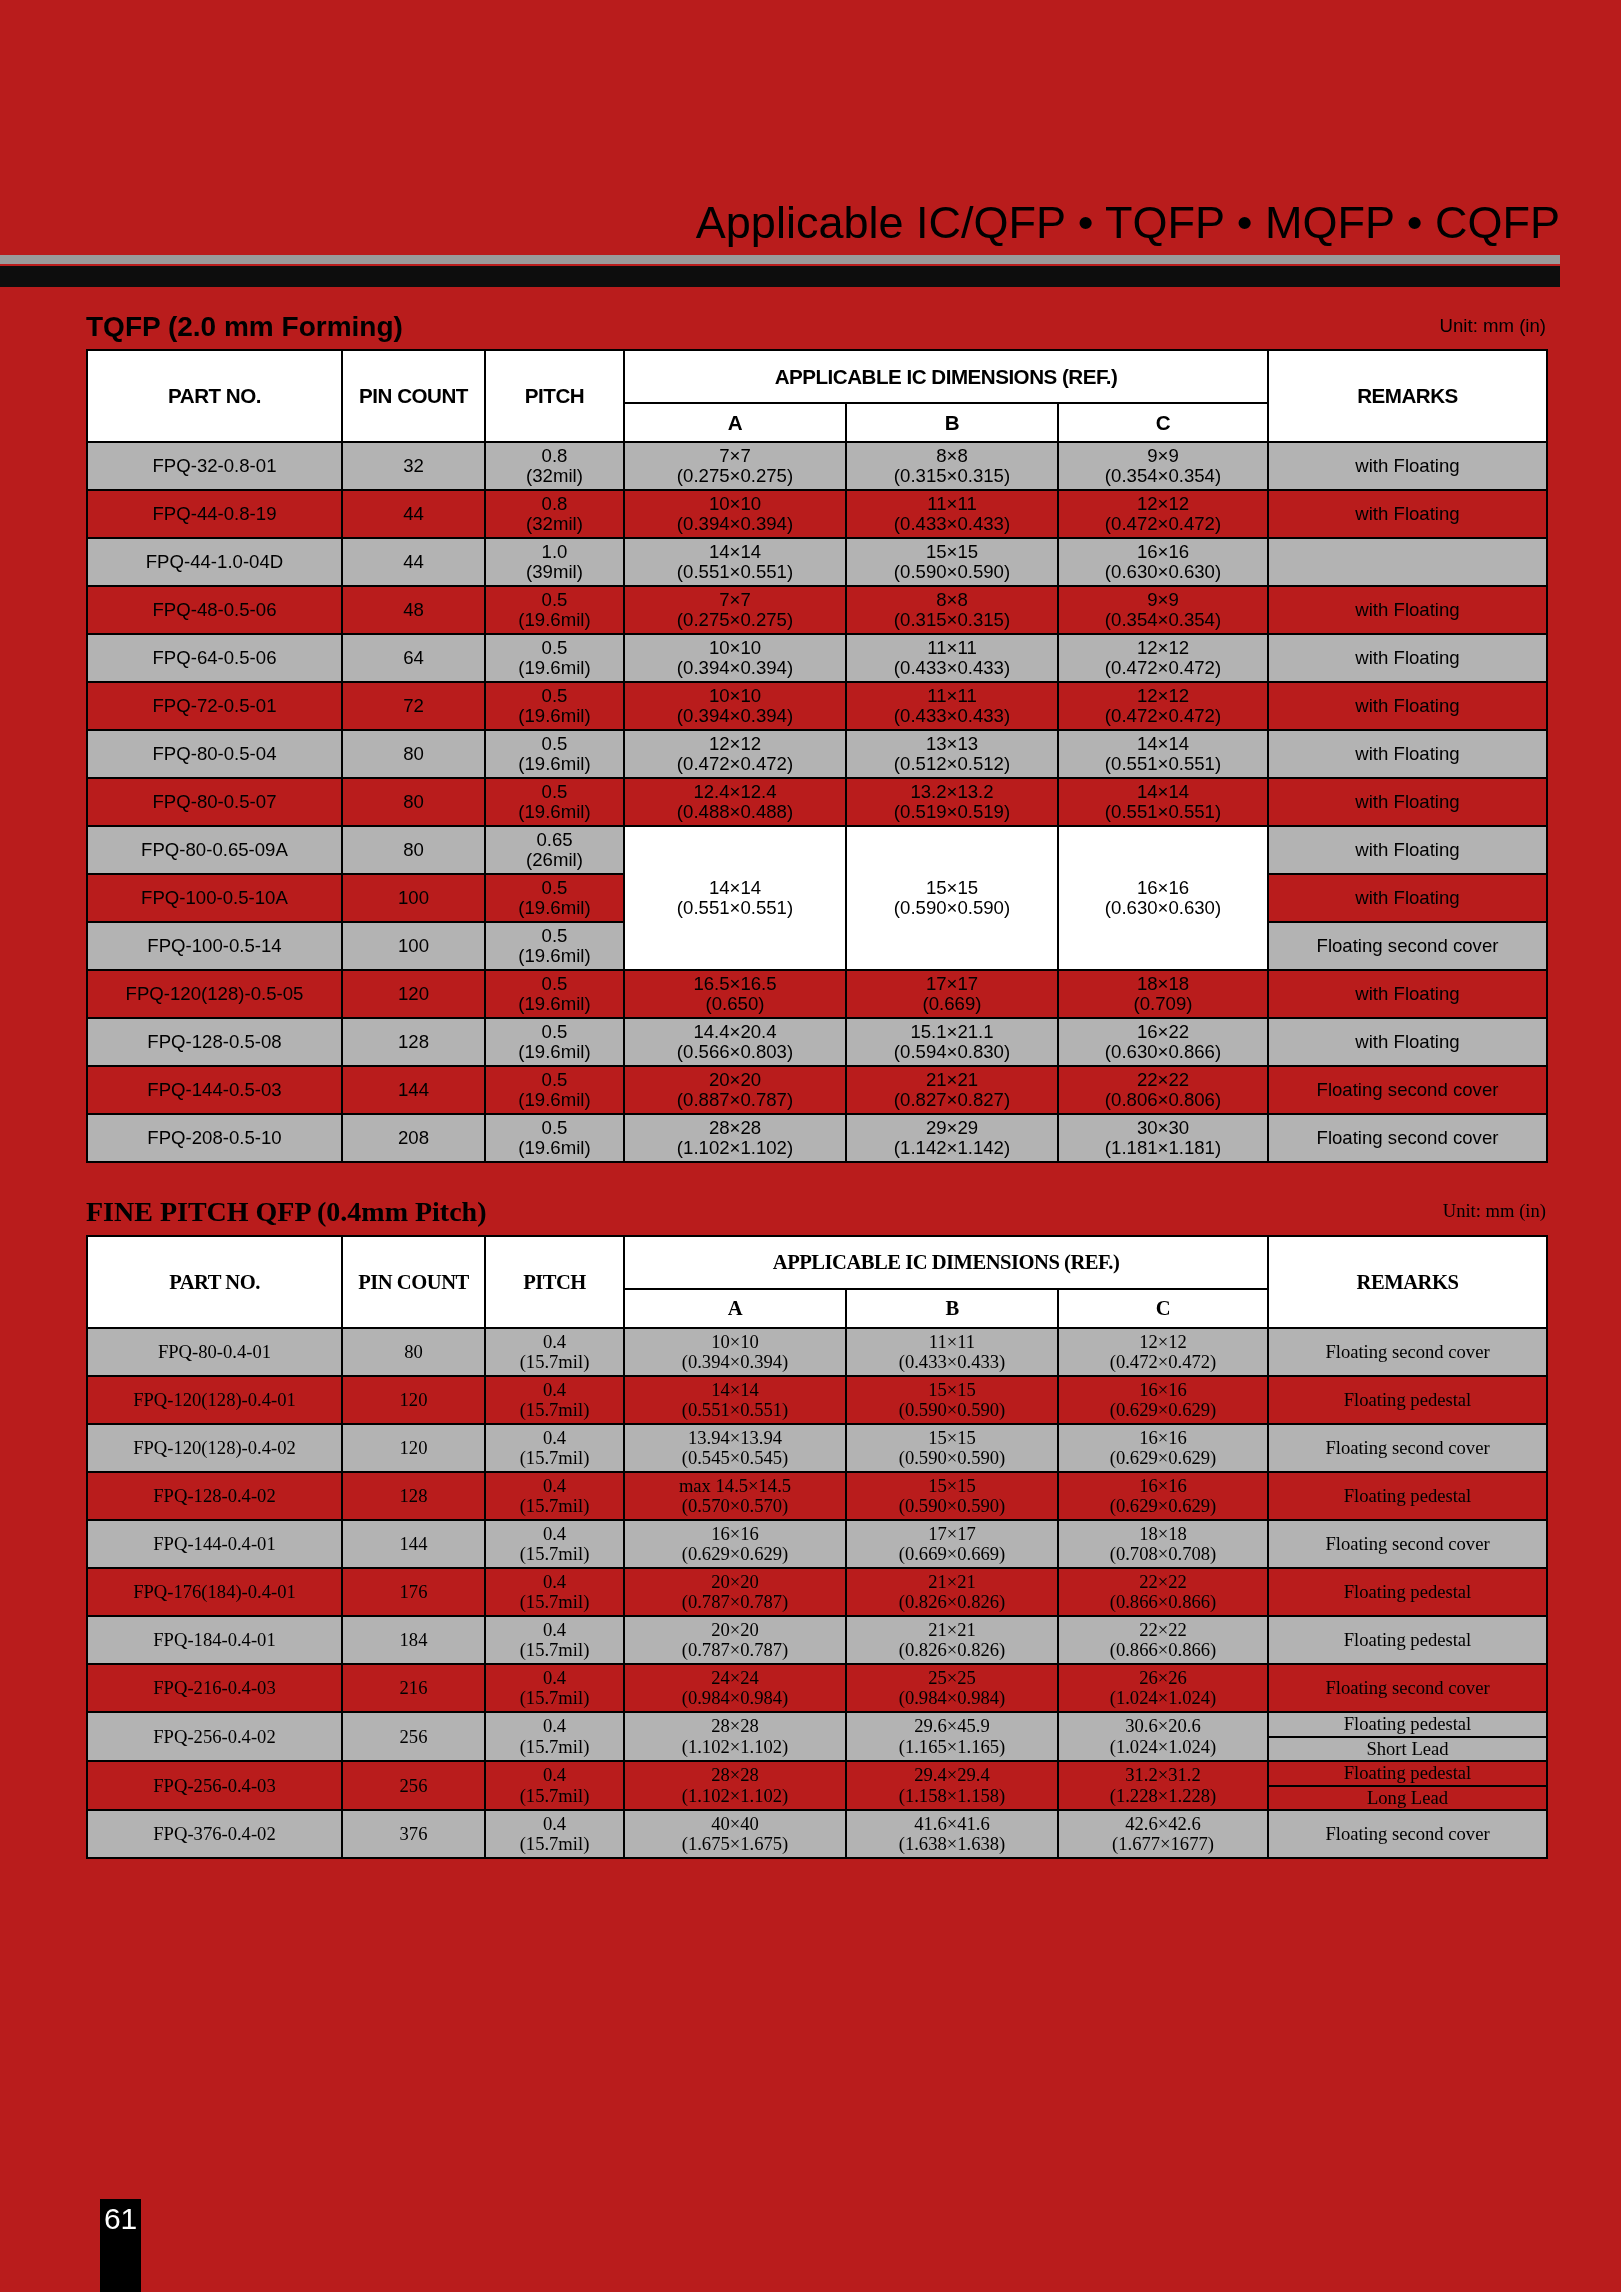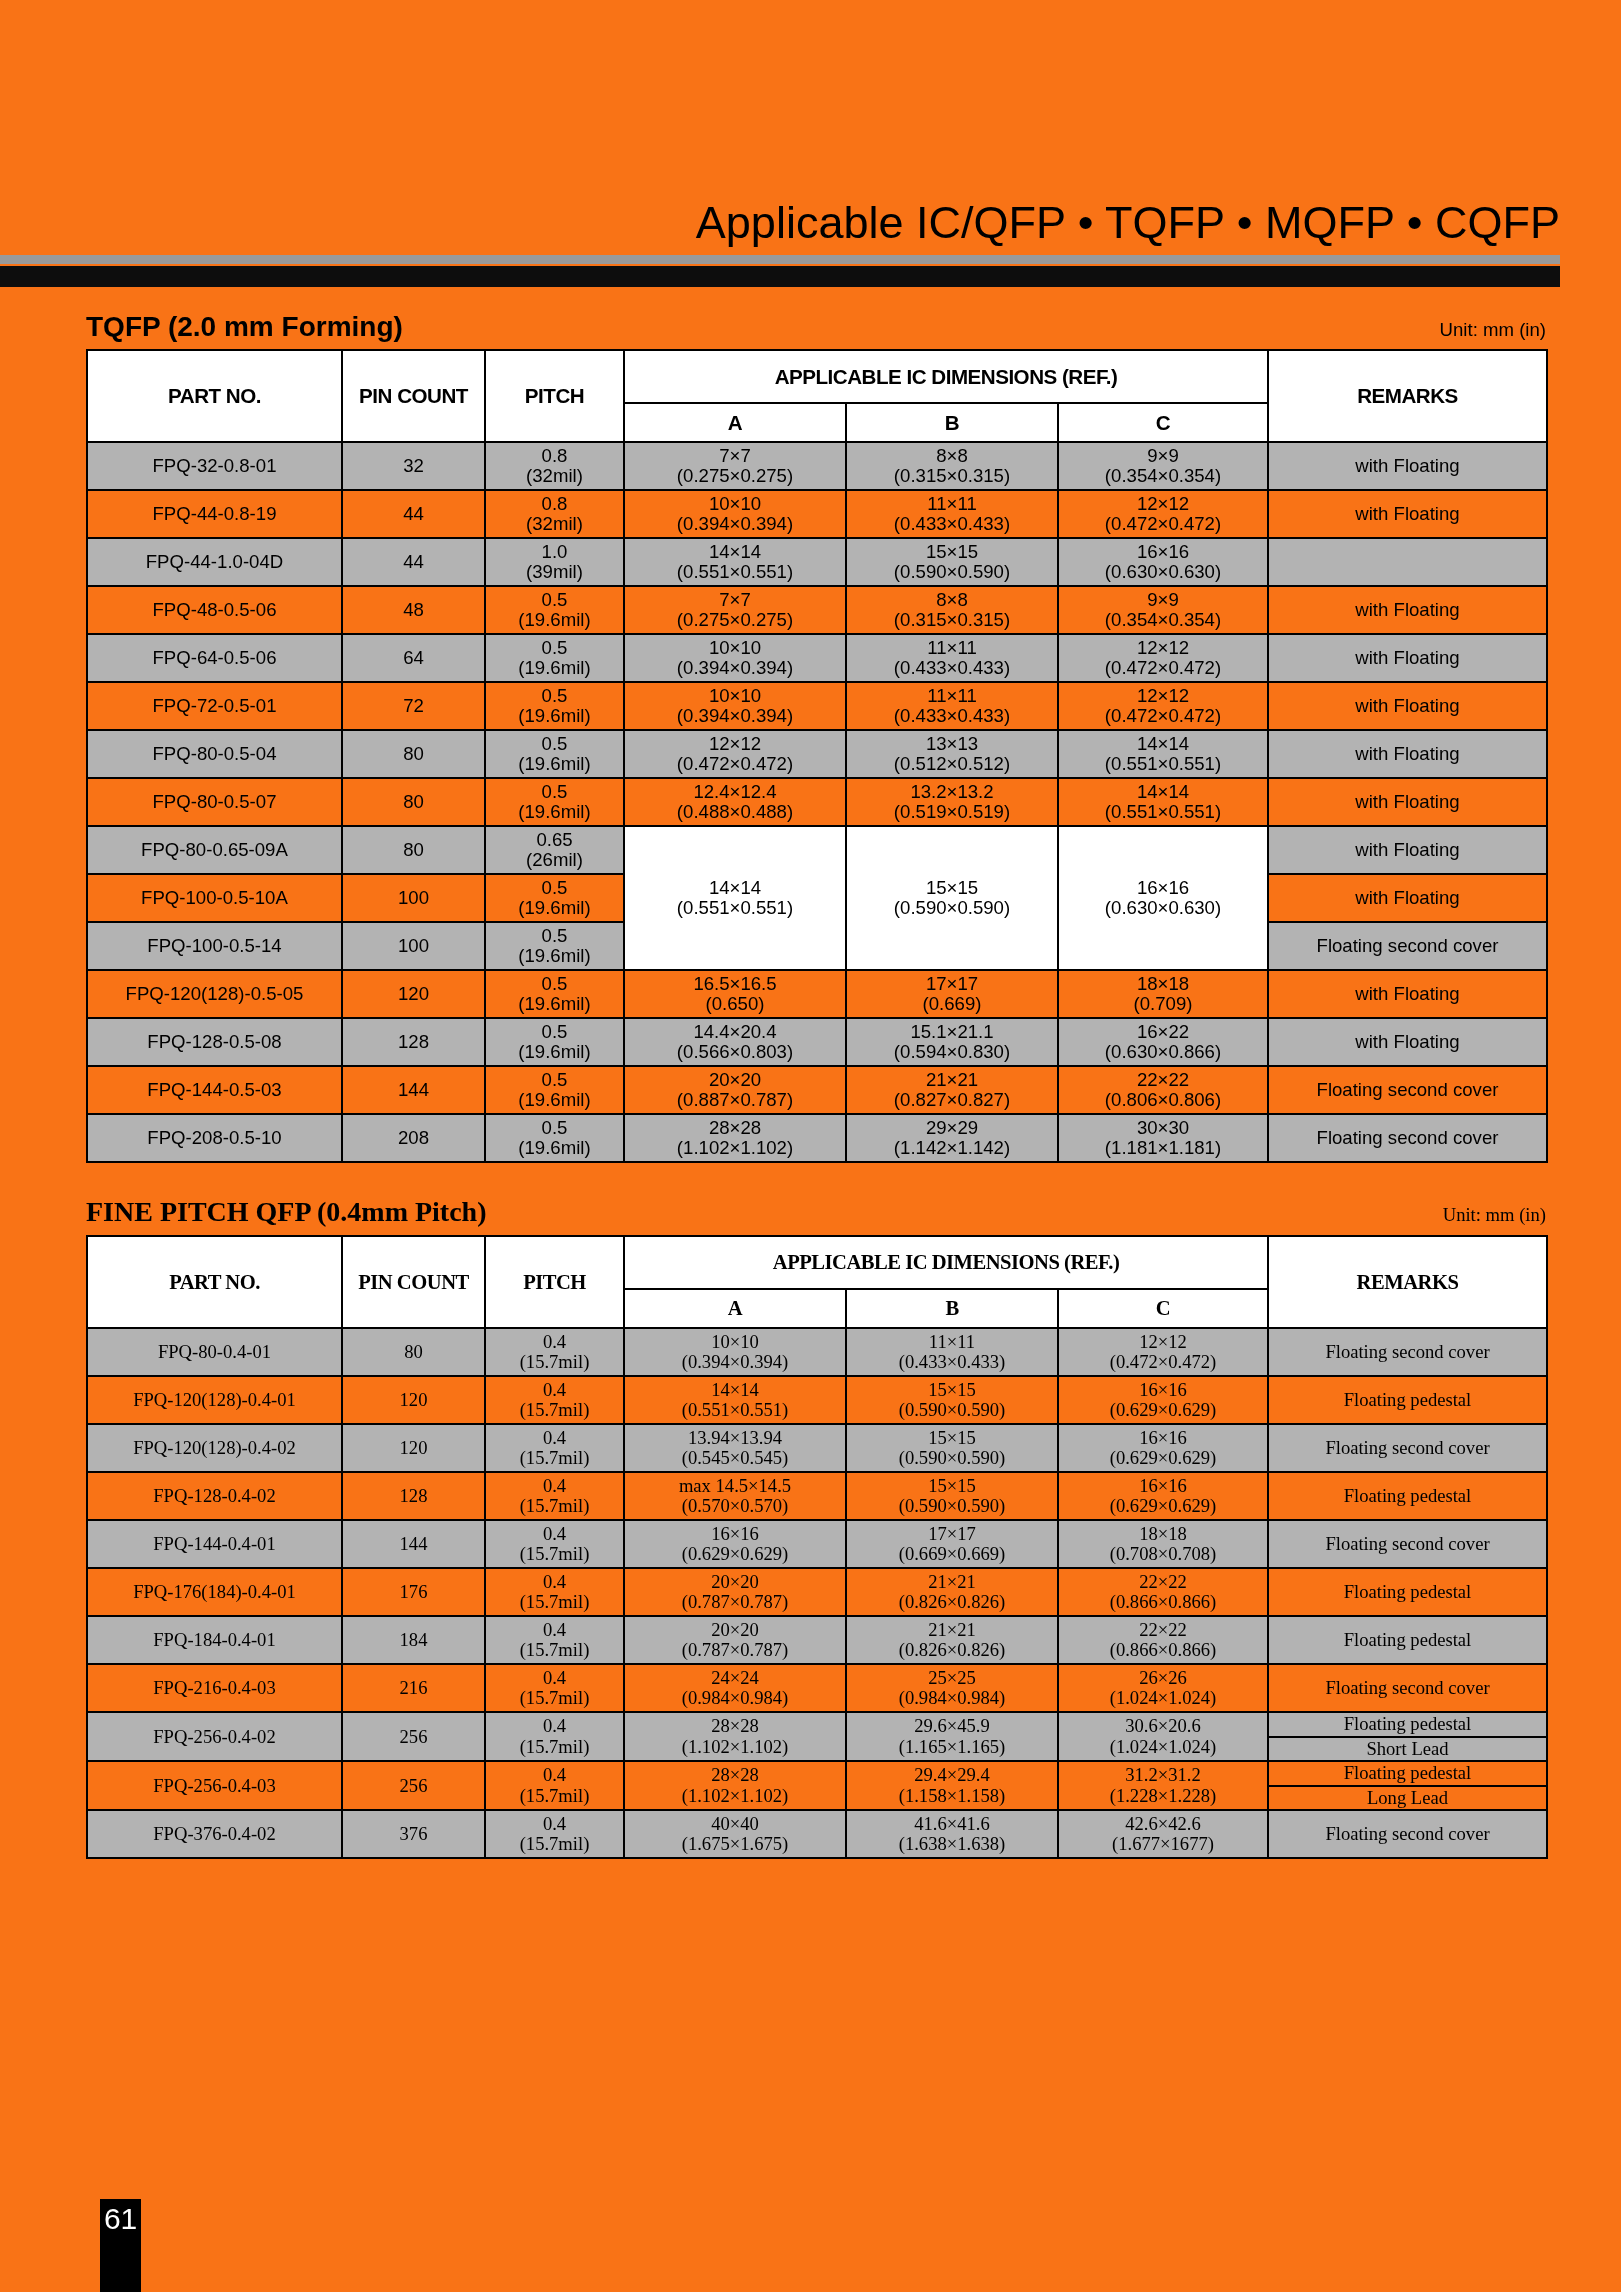--- a/index.html
+++ b/index.html
@@ -1,40 +1,40 @@
 <!DOCTYPE html>
 <html><head>
 <meta charset="utf-8">
 <style>
   html,body { margin:0; padding:0; background:#ffffff; }
   body {
     width:1621px; height:2293px;
     font-family:"Liberation Sans", sans-serif;
     color:#000; position:relative; overflow:hidden;
   }
-  .page { position:relative; width:1621px; height:2293px; background:#f97316; }
+  .page { position:relative; width:1621px; height:2293px; background:#b91c1c; }
 
   
   .page-header { padding-top:198px; }
   .title1 {
     text-align:right; padding-right:61px;
     font-size:45px; line-height:49px; font-weight:400;
     letter-spacing:0px; white-space:nowrap;
   }
   .bar-gray { width:1560px; height:8.8px; background:#9a9a9a; margin-top:7.8px; }
   .title2 {
     text-align:right; padding-right:61px;
     font-size:56px; line-height:61px; font-weight:400; white-space:nowrap;
   }
   .bar-black { width:1560px; height:20.6px; background:#0d0d0d; margin-top:2.9px; }
 
   
   .table-section { margin:23.5px 75px 0 86px; }
   .table-section.second { margin-top:33px;font-family:Liberation Serif, serif; }
-  .section-head { display:flex; justify-content:space-between; align-items:flex-end; margin-bottom:6.9px; }
+  .section-head { display:flex; justify-content:space-between; align-items:center; margin-bottom:6.9px; }
   .section-title { font-size:28px; font-weight:bold; margin:0; letter-spacing:0; }
   .unit-label { font-size:18.6px; padding-bottom:2px; }
 
   
   table.spec { border-collapse:collapse; width:1459px; table-layout:fixed; }
   table.spec th, table.spec td {
     border:2px solid #000; text-align:center; vertical-align:middle;
     padding:0; overflow:hidden;
   }
   table.spec thead th {

